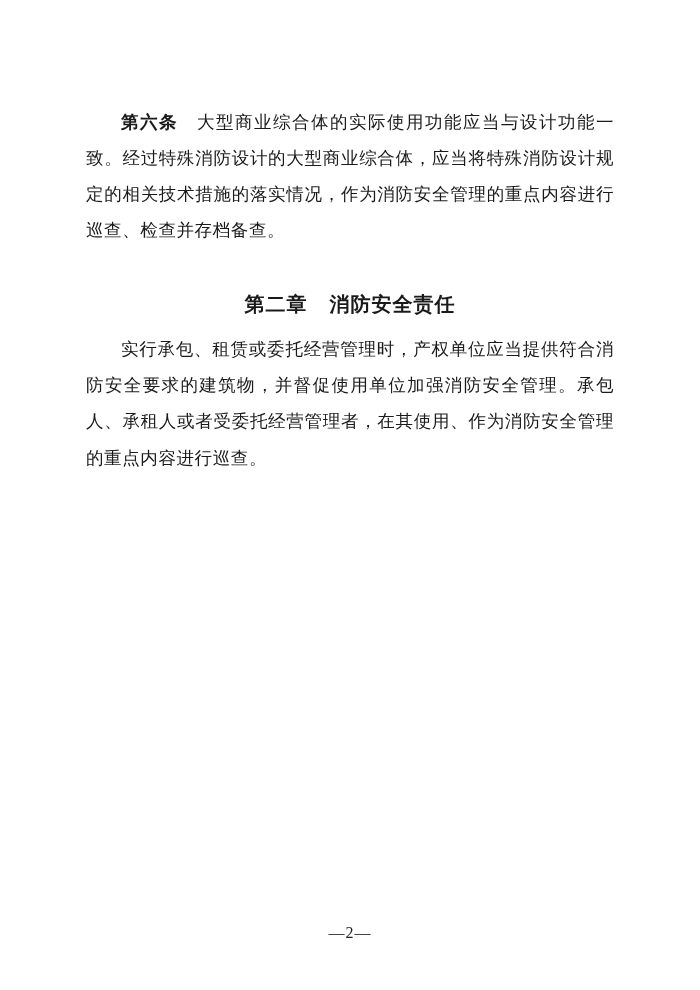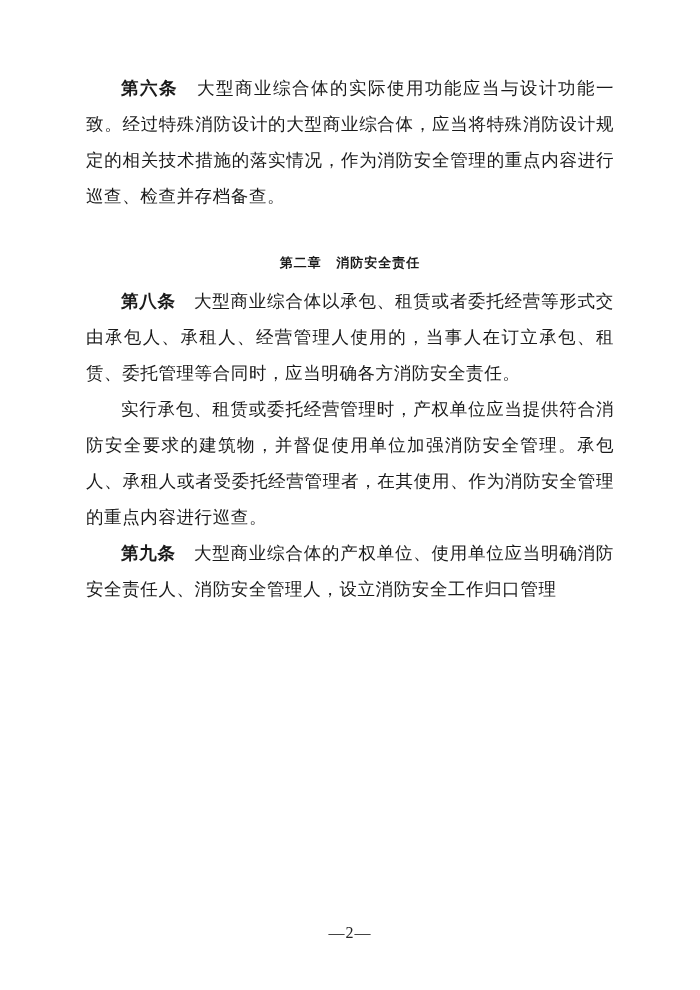--- a/index.html
+++ b/index.html
@@ -12,21 +12,21 @@
     background: #ffffff;
     font-family: "Liberation Serif", serif;
     color: #1a1a1a;
     overflow: hidden;
   }
   .page {
     position: relative;
     width: 700px;
     height: 990px;
     box-sizing: border-box;
-    padding: 70px 86px 0 86px;
+    padding: 104px 86px 0 86px;
   }
   .doc-body {
     font-size: 17.5px;
     line-height: 2.06;
     letter-spacing: 0.6px;
     text-align: justify;
     text-justify: inter-ideograph;
   }
   .para {
     margin: 0;
@@ -36,21 +36,21 @@
     font-weight: bold;
     letter-spacing: 0.6px;
   }
   .para .lead::after {
     content: "\3000";
   }
   .chapter-heading {
     margin: 22px 0 6px 0;
     text-align: center;
     font-weight: bold;
-    font-size: 13px;
+    font-size: 20px;
     letter-spacing: 1px;
     text-indent: 0;
   }
   .chapter-heading .gap {
     display: inline-block;
     width: 1.1em;
   }
   .spacer-block {
     height: 14px;
   }
@@ -76,28 +76,22 @@
     </p>
 
     <div class="spacer-block"></div>
 
     <p class="chapter-heading">
       <span>第二章</span><span class="gap"></span><span>消防安全责任</span>
     </p>
 
 
 
-    <p class="para">
-      <span class="lead">第八条</span><span>大型商业综合体以承包、租赁或者委托经营等形式交由承包人、承租人、经营管理人使用的，当事人在订立承包、租赁、委托管理等合同时，应当明确各方消防安全责任。</span>
-    </p>
 
     <p class="para">
       <span>实行承包、租赁或委托经营管理时，产权单位应当提供符合消防安全要求的建筑物，并督促使用单位加强消防安全管理。承包人、承租人或者受委托经营管理者，在其使用、作为消防安全管理的重点内容进行巡查。</span>
     </p>
 
-    <p class="para">
-      <span class="lead">第九条</span><span>大型商业综合体的产权单位、使用单位应当明确消防安全责任人、消防安全管理人，设立消防安全工作归口管理</span>
-    </p>
 
   </div>
 
   <div class="page-number">—2—</div>
 </div>
 
 </body></html>

